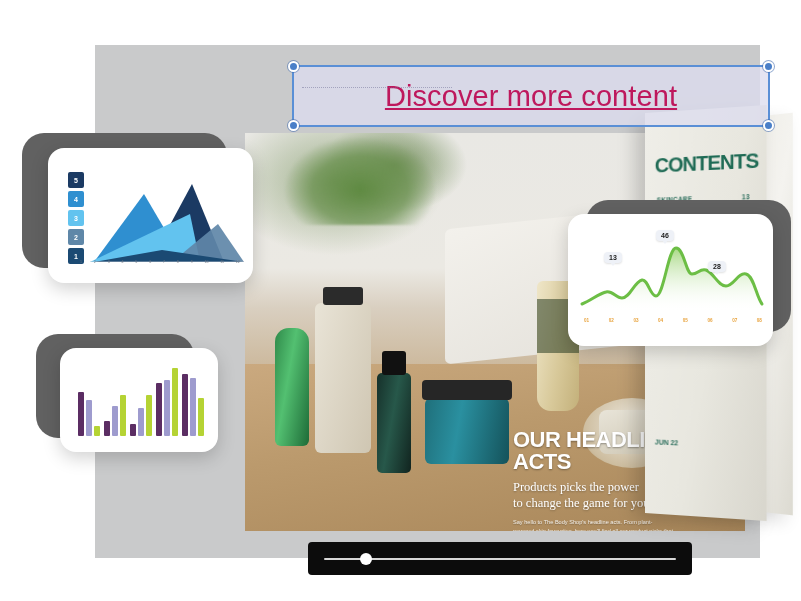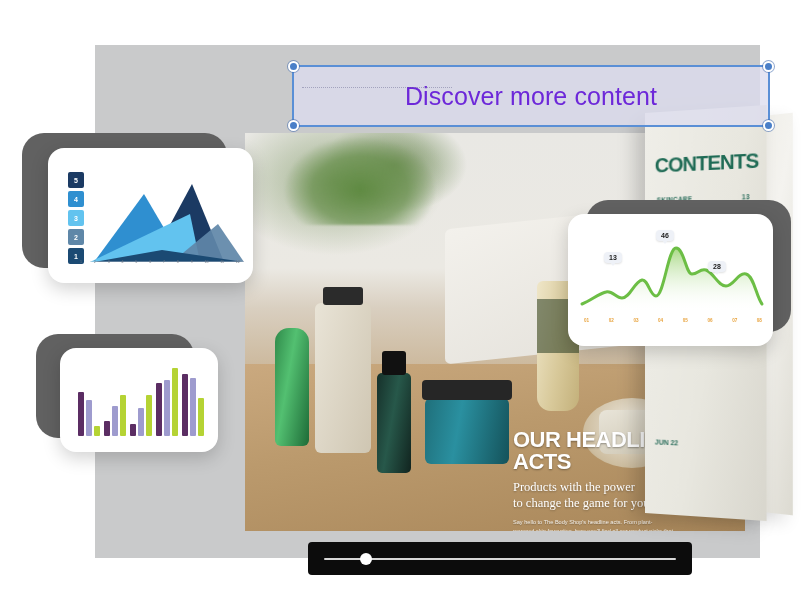--- a/index.html
+++ b/index.html
@@ -117,21 +117,21 @@
 
   
   .textbox{
     position:absolute;left:292px;top:65px;width:478px;height:62px;
     background:rgba(221,220,238,.78);
     border:2px solid #5a8fd6;
     box-sizing:border-box;
     display:flex;align-items:center;justify-content:center;
   }
   .textbox .label{
-    font-size:25px;color:#6d28d9;font-family:"Liberation Sans", sans-serif;letter-spacing:.1px;
+    font-size:29px;color:#be185d;font-family:"Liberation Sans", sans-serif;letter-spacing:.1px;text-decoration:underline;
   }
   .ghost-line{
     position:absolute;left:8px;top:20px;width:150px;border-top:1px dotted rgba(110,110,150,.5);
   }
   .handle{
     position:absolute;width:11px;height:11px;border-radius:50%;
     background:#4a7fc8;border:2px solid #ffffff;box-sizing:border-box;
     box-shadow:0 0 0 1px rgba(70,110,175,.6);
   }
   .h-tl{left:-6px;top:-6px;} .h-tr{right:-6px;top:-6px;}
@@ -225,21 +225,21 @@
           <div class="band"></div>
         </div>
       <div class="prod p-bowl">
           <div class="sticker"></div>
         </div>
       <div class="prod p-round"></div>
 
       <div class="headline">
         <div class="h1">OUR HEADLINE ACTS</div>
         <div class="h2">
-          <div>Products with the power</div>
+          <div>Products picks the power</div>
           <div>to change the game for you</div>
         </div>
         <div class="body">Say hello to The Body Shop's headline acts. From plant-powered skin favourites, here you'll find all our product picks that our customers think are absolutely essential.</div>
       </div>
     </div>
 
     <div class="rightpage2"></div>
     <div class="rightpage">
       <div class="contents-title">CONTENTS</div>
       <div class="toc">

